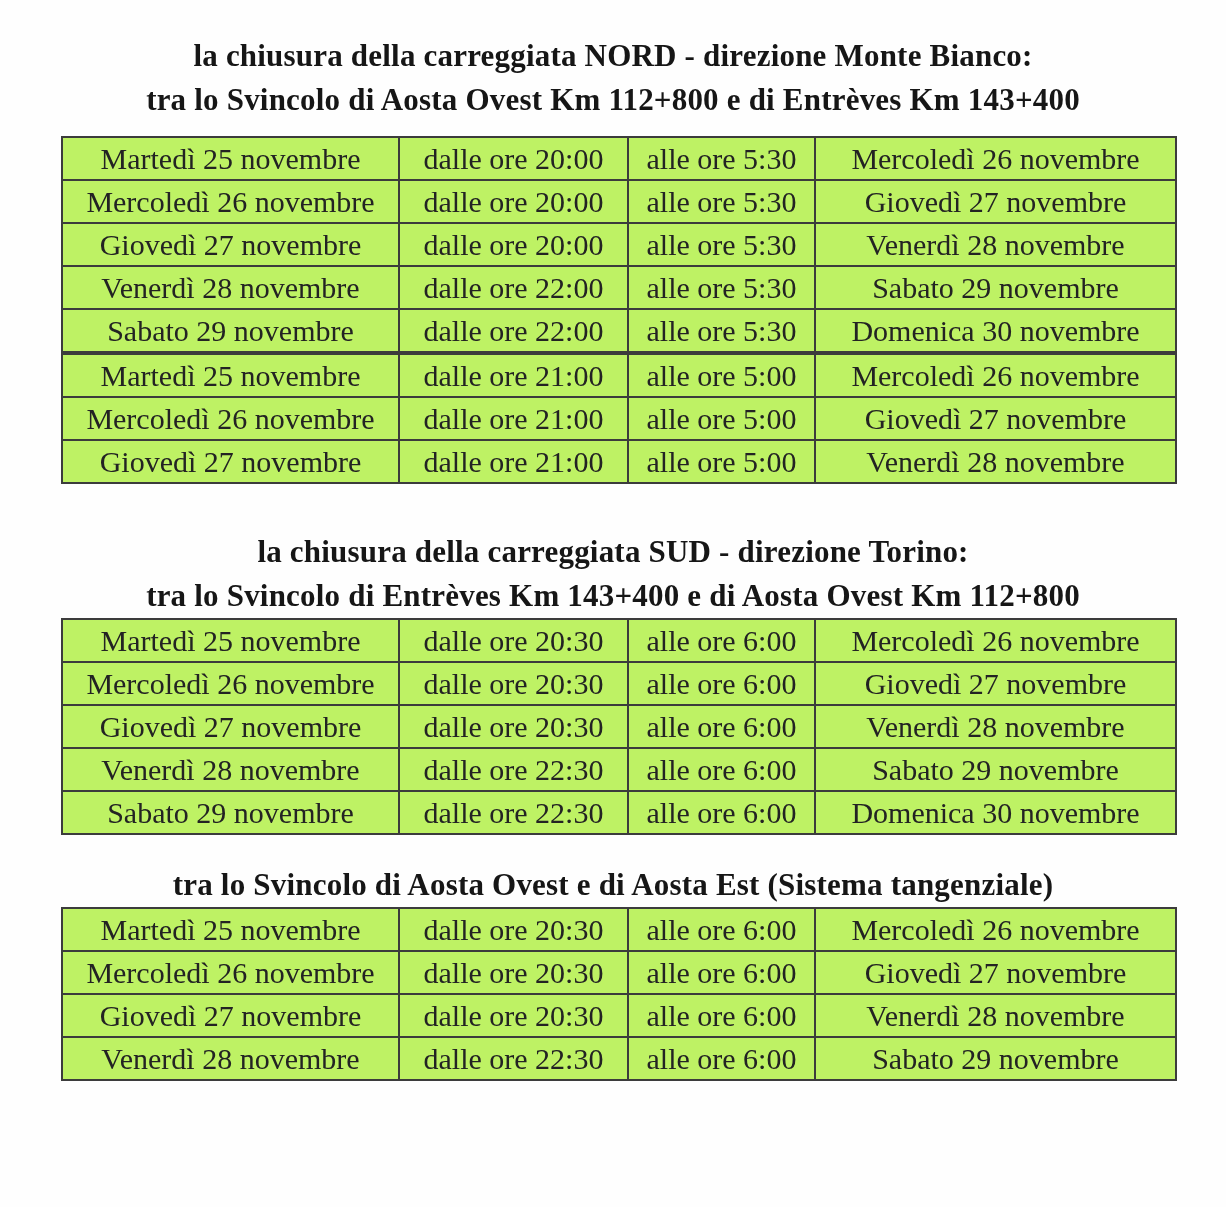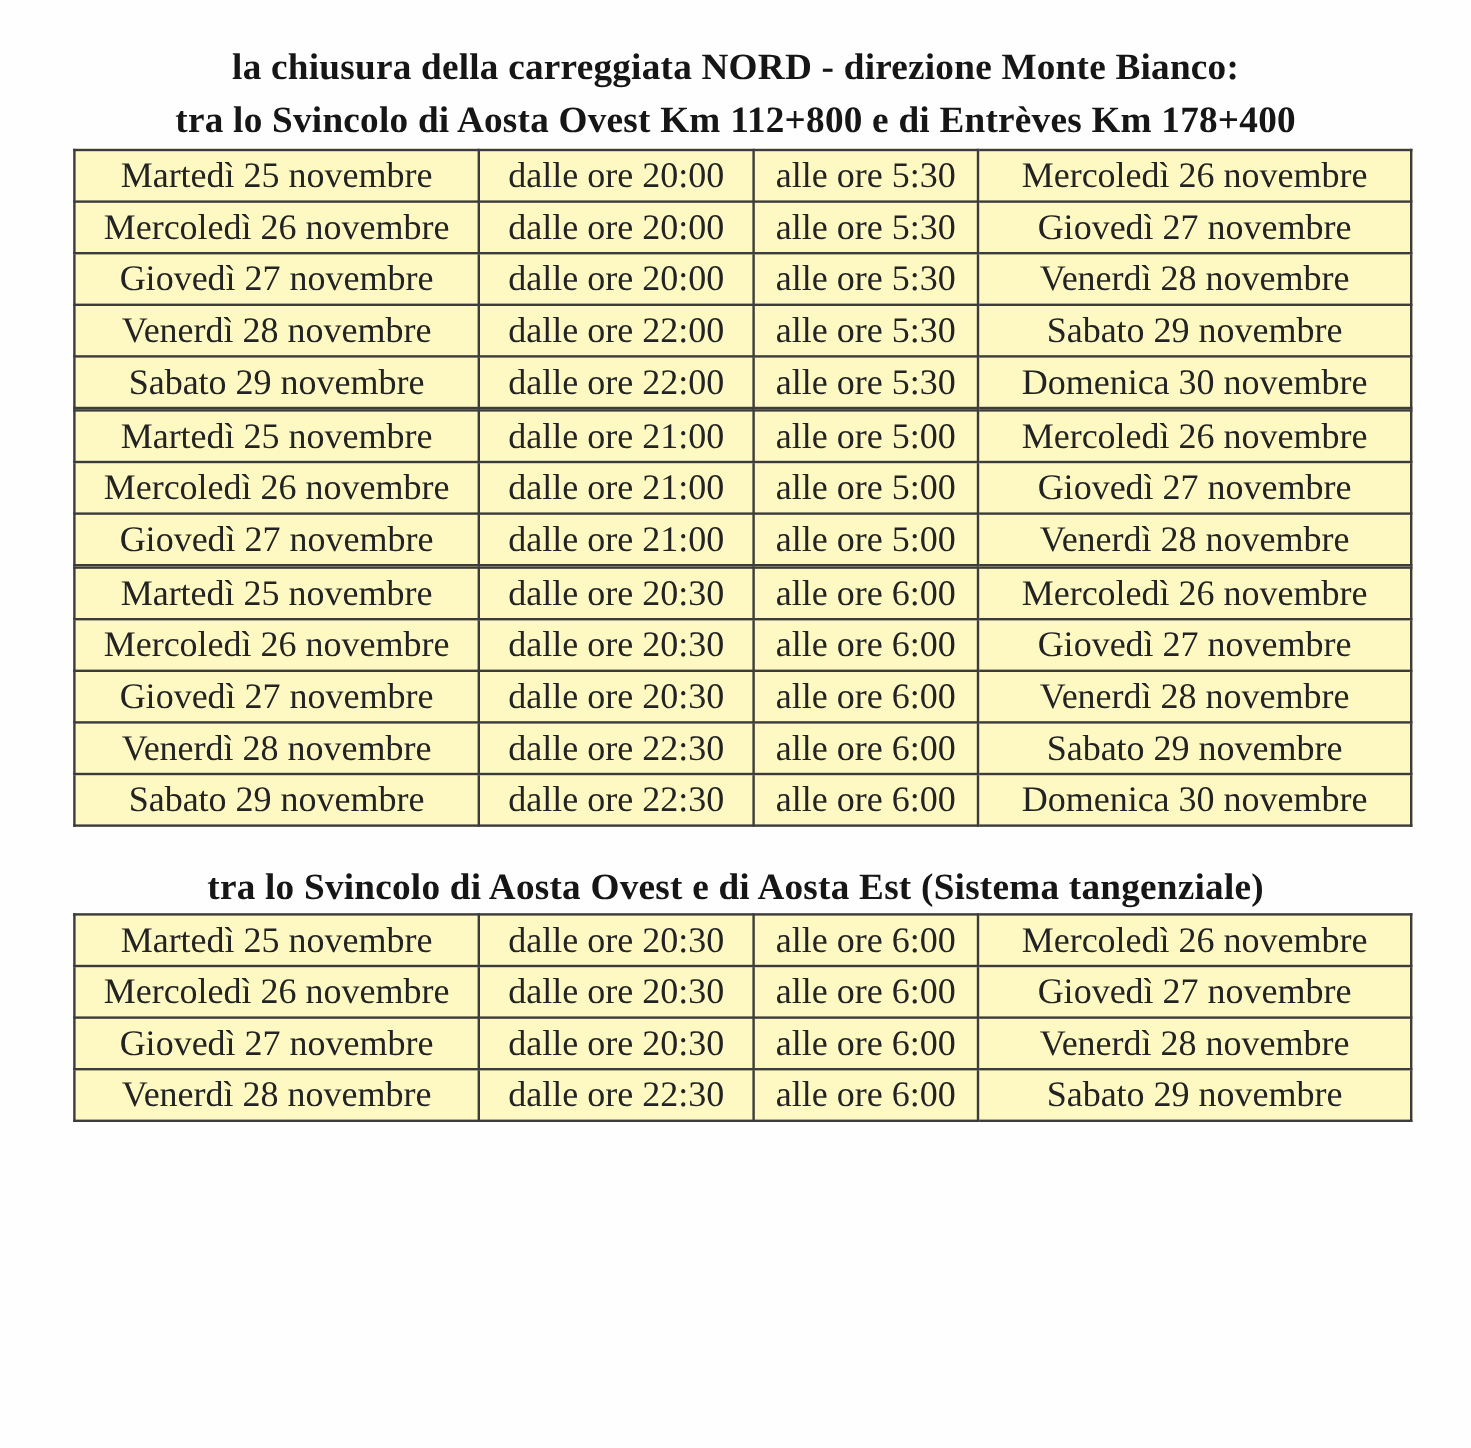--- a/index.html
+++ b/index.html
@@ -24,31 +24,31 @@
     margin: 0;
     text-align: center;
     font-weight: bold;
     font-size: 31px;
     line-height: 44px;
     color: #161616;
     letter-spacing: 0.2px;
     white-space: nowrap;
   }
   
-  .closure-section:nth-child(1) .section-titles { margin-bottom: 2px; }
+  .closure-section:nth-child(1) .section-titles { margin-bottom: 14px; }
   .closure-section:nth-child(2) .section-titles { margin-top: 36px; }
   .closure-section:nth-child(3) .section-titles { margin-top: 46px; }
   .closure-section:nth-child(4) .section-titles { margin-top: 28px; }
 
   table.schedule-table {
     border-collapse: collapse;
     table-layout: fixed;
     margin-left: 61px;
     width: 1114px;
-    background: #fef9c3;
+    background: #bef264;
   }
   table.schedule-table td {
     border: 2px solid #3c3c3c;
     height: 41px;
     text-align: center;
     vertical-align: middle;
     font-size: 30px;
     line-height: 34px;
     padding: 0 3px;
     white-space: nowrap;
@@ -60,21 +60,21 @@
   col.col-to-time   { width: 187px; }
   col.col-end-day   { width: 361px; }
 </style>
 </head>
 <body>
 
 <div class="page" id="page-root">
     <section class="closure-section">
       <div class="section-titles">
         <h2 class="section-title">la chiusura della carreggiata NORD - direzione Monte Bianco:</h2>
-        <h2 class="section-title">tra lo Svincolo di Aosta Ovest Km 112+800 e di Entrèves Km 178+400</h2>
+        <h2 class="section-title">tra lo Svincolo di Aosta Ovest Km 112+800 e di Entrèves Km 143+400</h2>
       </div>
       <table class="schedule-table">
         <colgroup>
           <col class="col-start-day">
           <col class="col-from-time">
           <col class="col-to-time">
           <col class="col-end-day">
         </colgroup>
         <tbody>
           <tr>
@@ -134,20 +134,24 @@
           <tr>
             <td>Giovedì 27 novembre</td>
             <td>dalle ore 21:00</td>
             <td>alle ore 5:00</td>
             <td>Venerdì 28 novembre</td>
           </tr>
         </tbody>
       </table>
     </section>
     <section class="closure-section">
+      <div class="section-titles">
+        <h2 class="section-title">la chiusura della carreggiata SUD - direzione Torino:</h2>
+        <h2 class="section-title">tra lo Svincolo di Entrèves Km 143+400 e di Aosta Ovest Km 112+800</h2>
+      </div>
       <table class="schedule-table">
         <colgroup>
           <col class="col-start-day">
           <col class="col-from-time">
           <col class="col-to-time">
           <col class="col-end-day">
         </colgroup>
         <tbody>
           <tr>
             <td>Martedì 25 novembre</td>

